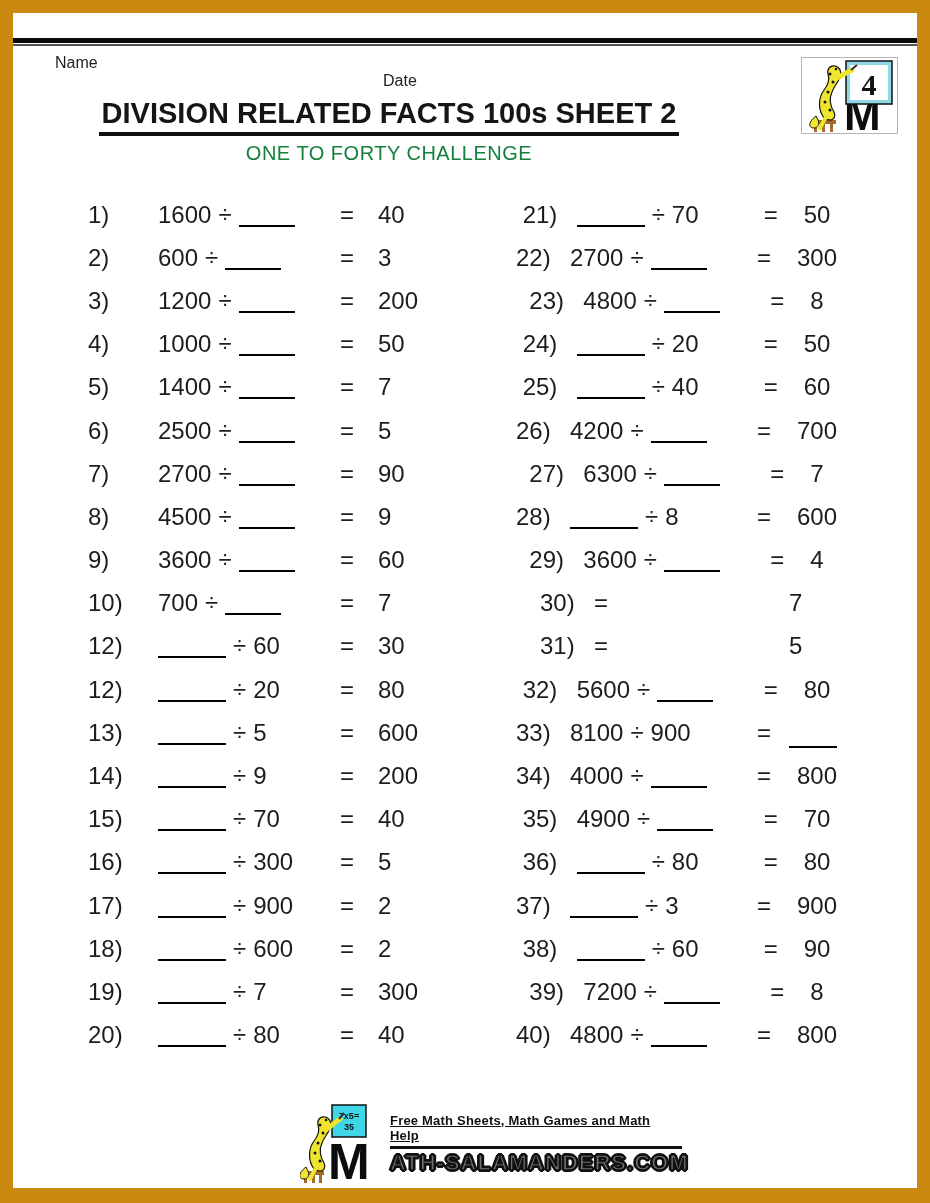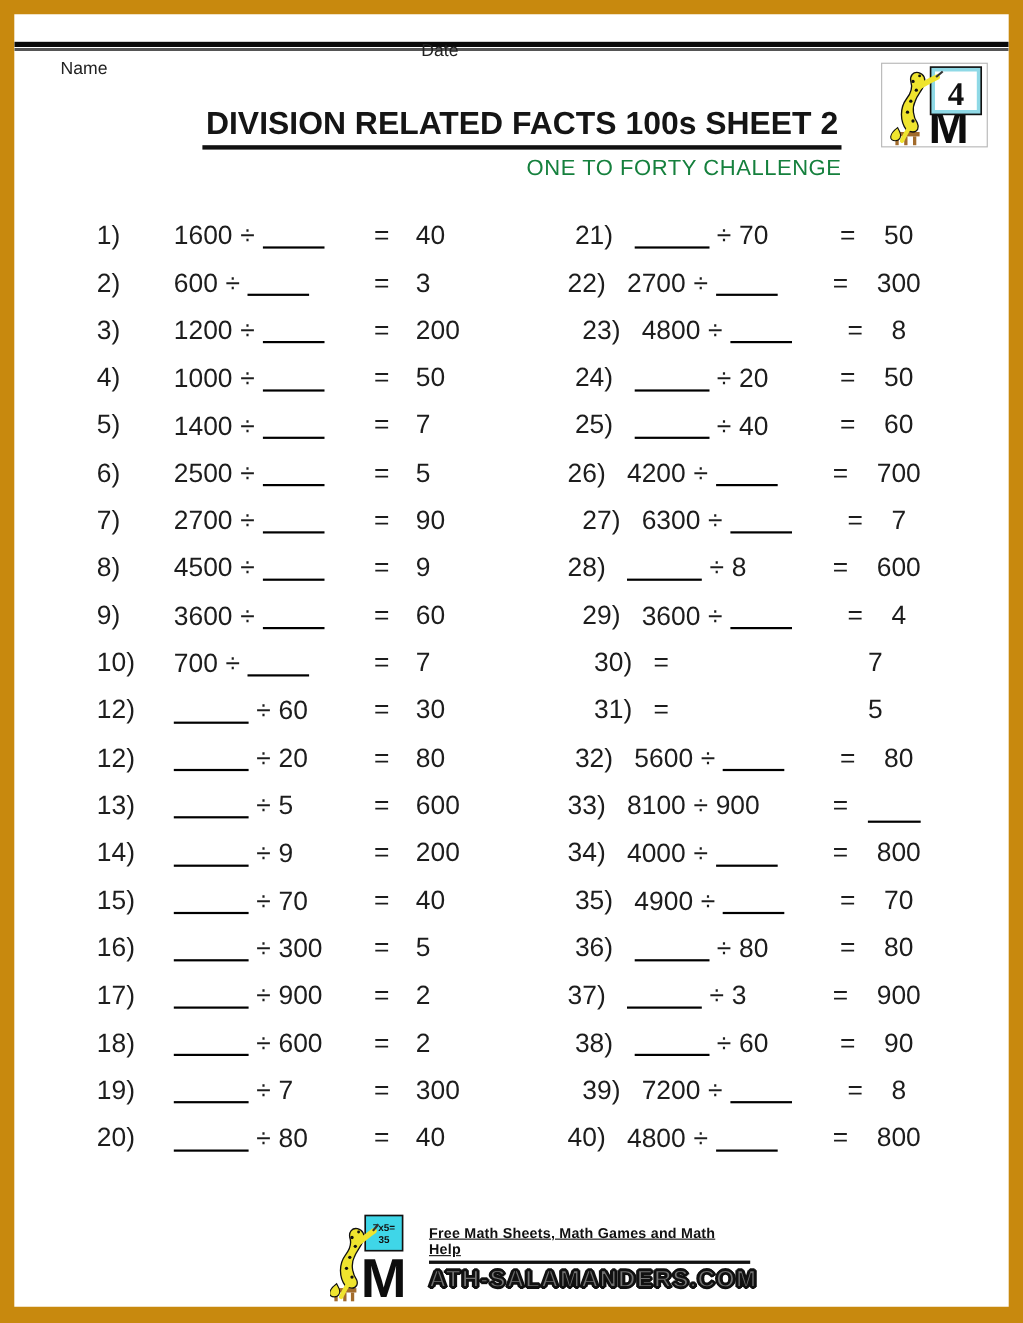--- a/index.html
+++ b/index.html
@@ -14,30 +14,30 @@
     color:#1d1d1d;
     overflow:hidden;
     padding-left:20px;
   }
   
   .top-rule{
     position:absolute;left:0;top:25px;width:904px;height:9px;
     background:linear-gradient(to bottom,#0a0a0a 0,#0a0a0a 5px,transparent 5px,transparent 6px,#555 6px,#555 8px,transparent 8px);
   }
   .name-label{position:absolute;left:42px;top:41px;font-size:16px;color:#222;}
-  .date-label{position:absolute;left:370px;top:25px;font-size:16px;color:#222;}
+  .date-label{position:absolute;left:370px;top:59px;font-size:16px;color:#222;}
 
   
   .logo-box{
     position:absolute;left:788px;top:44px;width:97px;height:77px;
     border:1px solid #b5b5b5;background:#fff;box-sizing:border-box;
   }
 
   
-  .header-block{position:absolute;left:0;top:84px;width:752px;text-align:right;}
+  .header-block{position:absolute;left:0;top:84px;width:752px;text-align:center;}
   .sheet-title{
     display:inline-block;font-size:29px;font-weight:700;letter-spacing:0;
     border-bottom:4px solid #111;padding:0 3px 2px 3px;color:#151515;
   }
   .sheet-subtitle{margin-top:6px;font-size:20px;font-weight:400;color:#15803d;letter-spacing:.5px;}
 
   
   .p-col{position:absolute;top:180px;display:flex;flex-direction:column;}
   .col-left{left:75px;}
   .col-right{left:503px;align-items:center;}

